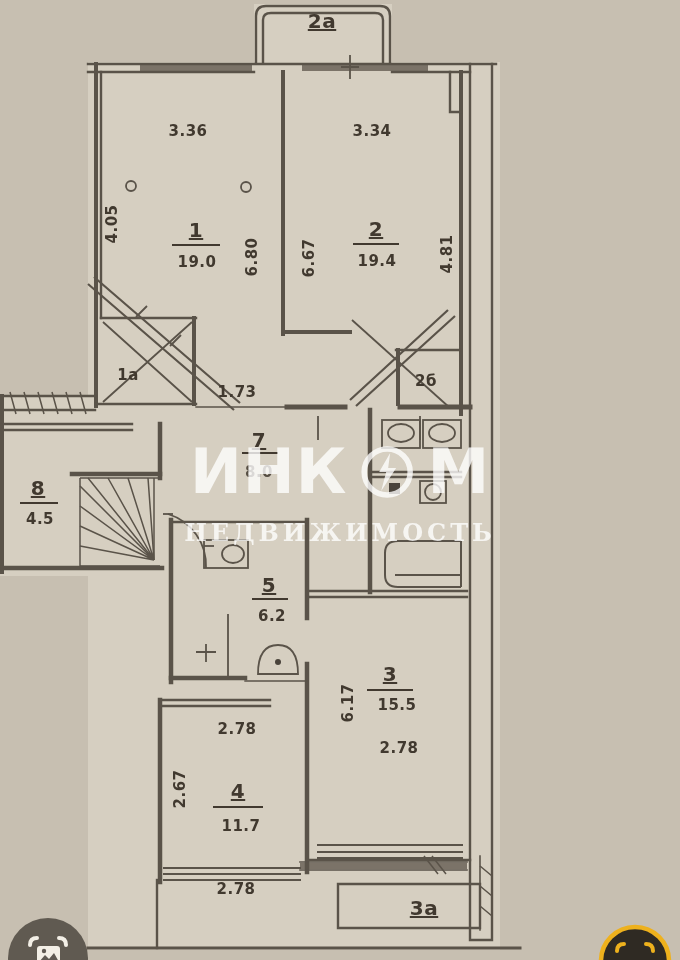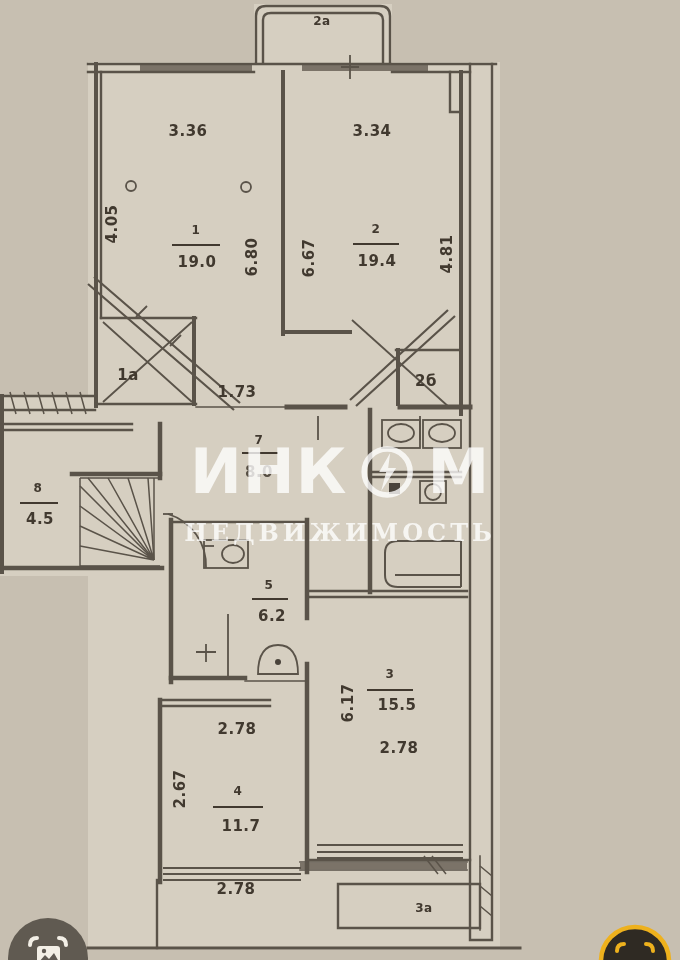--- a/index.html
+++ b/index.html
@@ -9,21 +9,21 @@
     font-family:"DejaVu Sans",sans-serif;
   }
   .stage{position:absolute;inset:0;}
   svg.plan{position:absolute;left:0;top:0;}
   .lbl{
     position:absolute;transform:translate(-50%,-50%);
     font:600 15px "DejaVu Sans",sans-serif;color:var(--text,#41392f);
     white-space:nowrap;letter-spacing:.5px;
   }
   .lbl.v{transform:translate(-50%,-50%) rotate(-90deg);}
-  .lbl.num{font-size:12px;}
+  .lbl.num{font-size:20px;text-decoration:underline;}
   .rule{position:absolute;height:2px;background:var(--text,#41392f);}
   .watermark{
     position:absolute;left:340px;top:442px;transform:translateX(-50%);
     text-align:center;color:var(--watermark_white,rgba(255,255,255,.78));
     user-select:none;
   }
   .wm-brand{display:flex;align-items:center;justify-content:center;gap:12px;
     font-weight:800;font-size:62px;line-height:60px;letter-spacing:1px;
     font-family:"DejaVu Sans",sans-serif;}
   .wm-sub{margin-top:16px;font-family:"DejaVu Serif",serif;font-weight:700;

